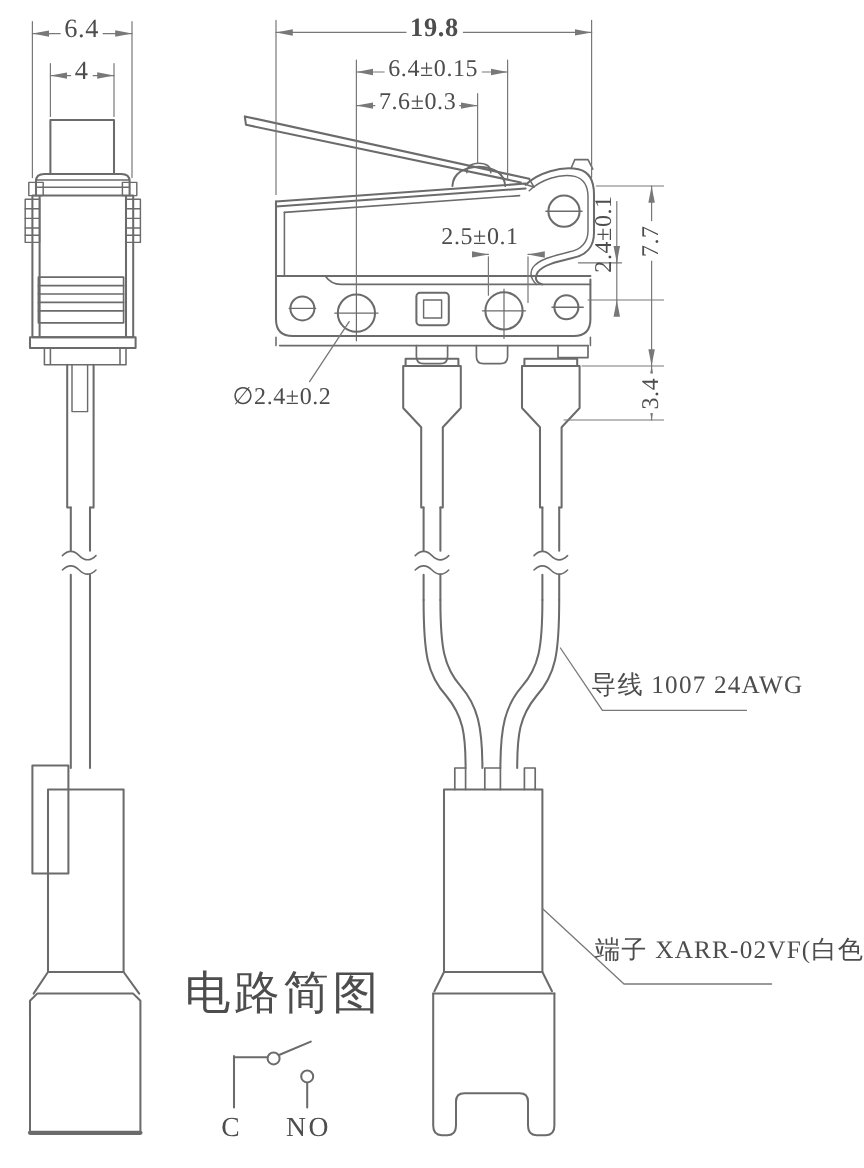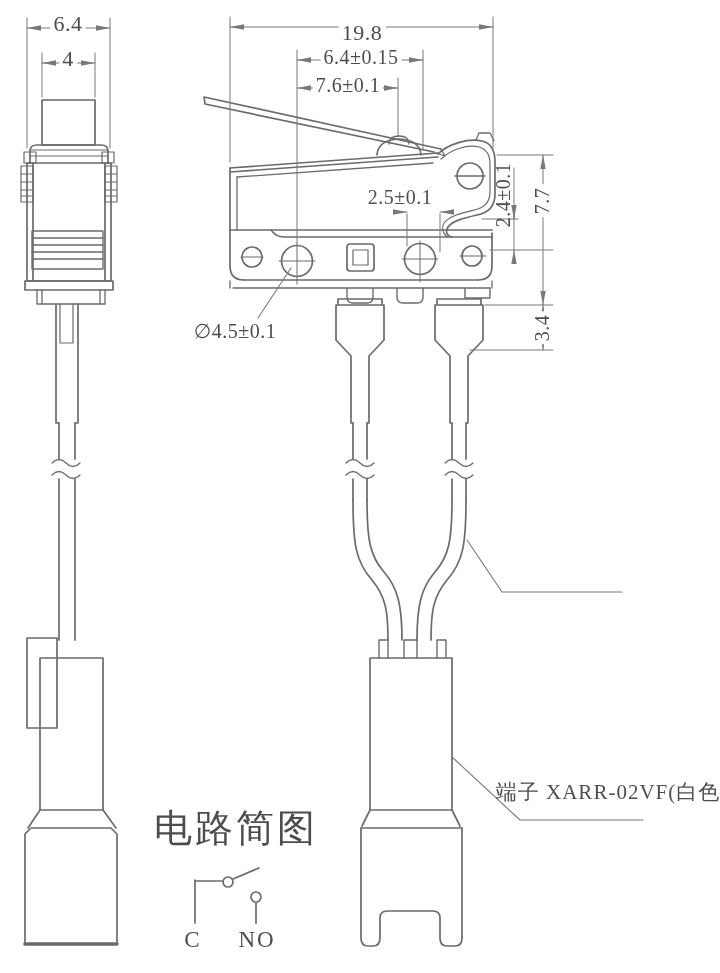--- a/index.html
+++ b/index.html
@@ -186,28 +186,29 @@
     <path d="M195,881 H222"></path>
     <circle cx="228" cy="882" r="5"></circle>
     <path d="M233,879 L259,868"></path>
     <circle cx="256" cy="897" r="5"></circle>
     <path d="M256,903 V923"></path>
   </g>
 </svg>
 
 <div class="lbl big bg" style="left:68px;top:24px;">6.4</div>
 <div class="lbl big bg" style="left:68px;top:59px;">4</div>
-<div class="lbl big bg" style="left:362px;top:33px;">19.8</div>
+<div class="lbl big bg" style="left:362px;top:23px;font-weight:bold;">19.8</div>
 <div class="lbl bg" style="left:361px;top:57px;">6.4±0.15</div>
-<div class="lbl bg" style="left:348px;top:85px;">7.6±0.1</div>
+<div class="lbl bg" style="left:348px;top:85px;">7.6±0.3</div>
 <div class="lbl" style="left:372px;top:197px;margin-left:28px;">2.5±0.1</div>
-<div class="lbl" style="left:235px;top:331px;">∅4.5±0.1</div>
+<div class="lbl" style="left:235px;top:331px;">∅2.4±0.2</div>
 <div class="lbl rot" style="left:503px;top:195px;">2.4±0.1</div>
 <div class="lbl rot bg" style="left:542px;top:201px;">7.7</div>
 <div class="lbl rot bg" style="left:542px;top:328px;">3.4</div>
 
+<div class="lbl cn" style="left:581px;top:571px;">导线 1007 24AWG</div>
 <div class="lbl cn" style="left:612px;top:792px;">端子 XARR-02VF(白色)</div>
 
 <div class="lbl cntitle" style="left:236px;top:828px;">电路简图</div>
 <div class="lbl term" style="left:193px;top:939px;">C</div>
 <div class="lbl term" style="left:257px;top:939px;">NO</div>
 
 </div>
 
 </body></html>

